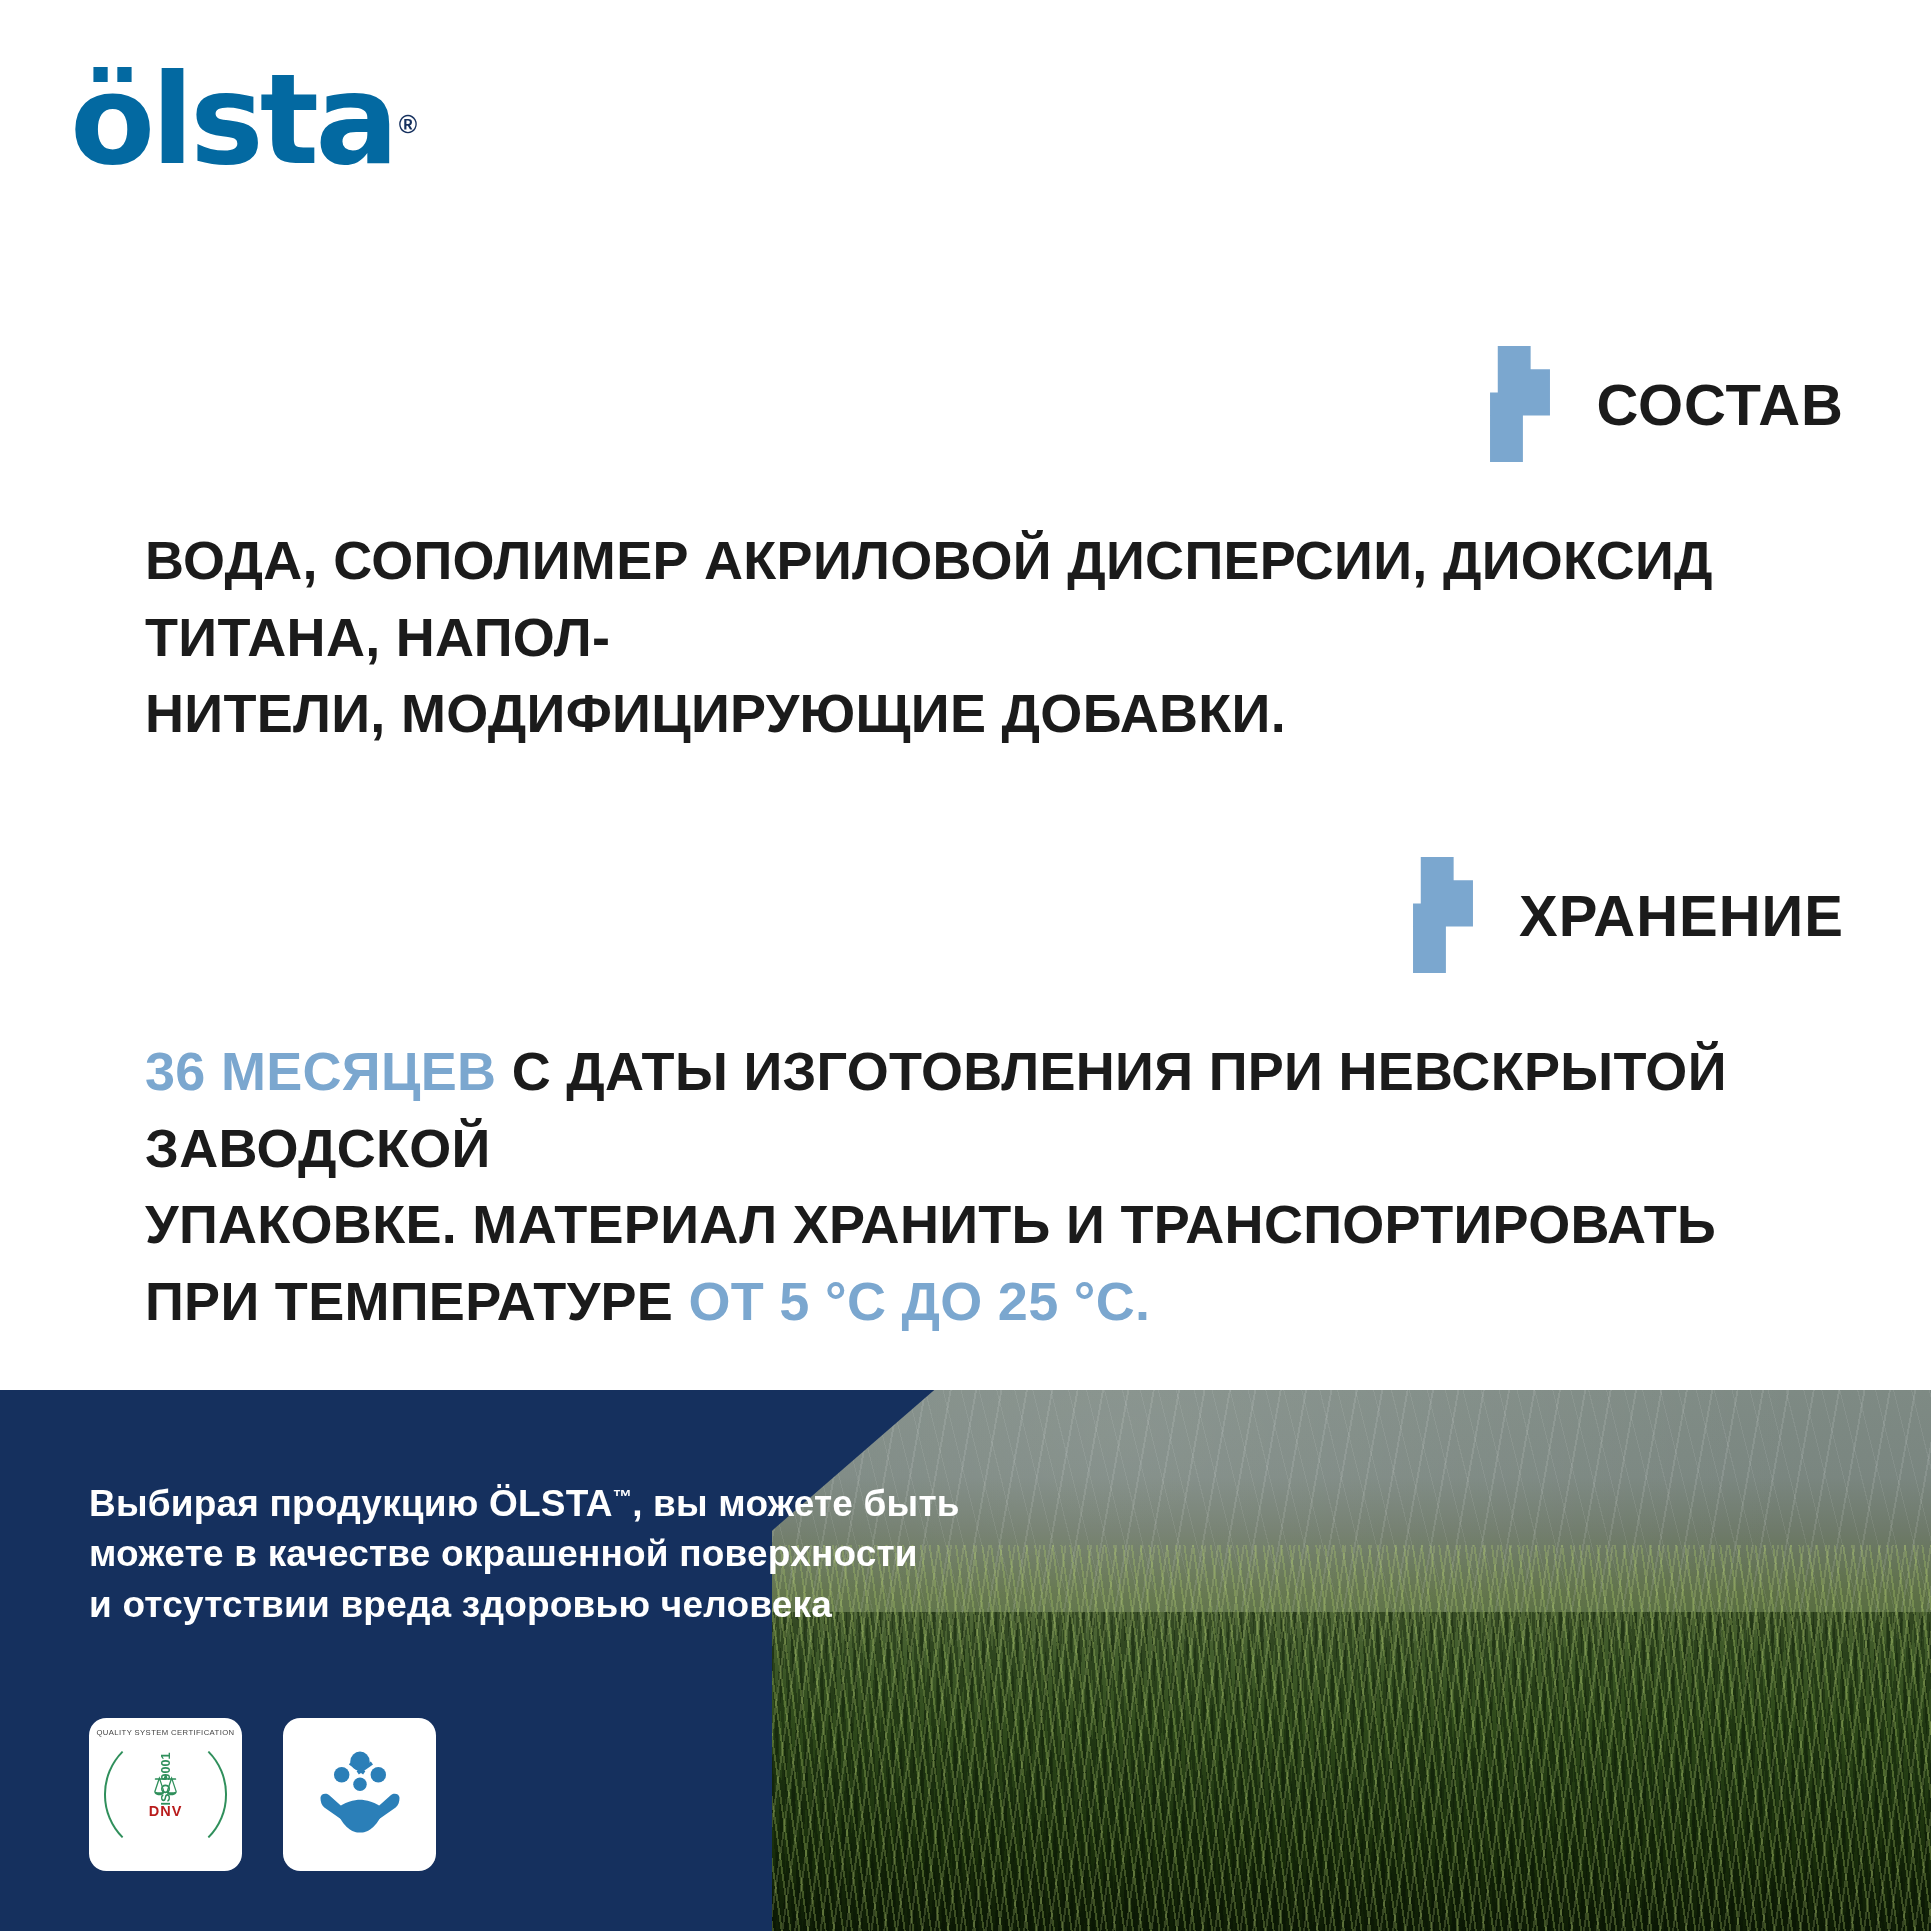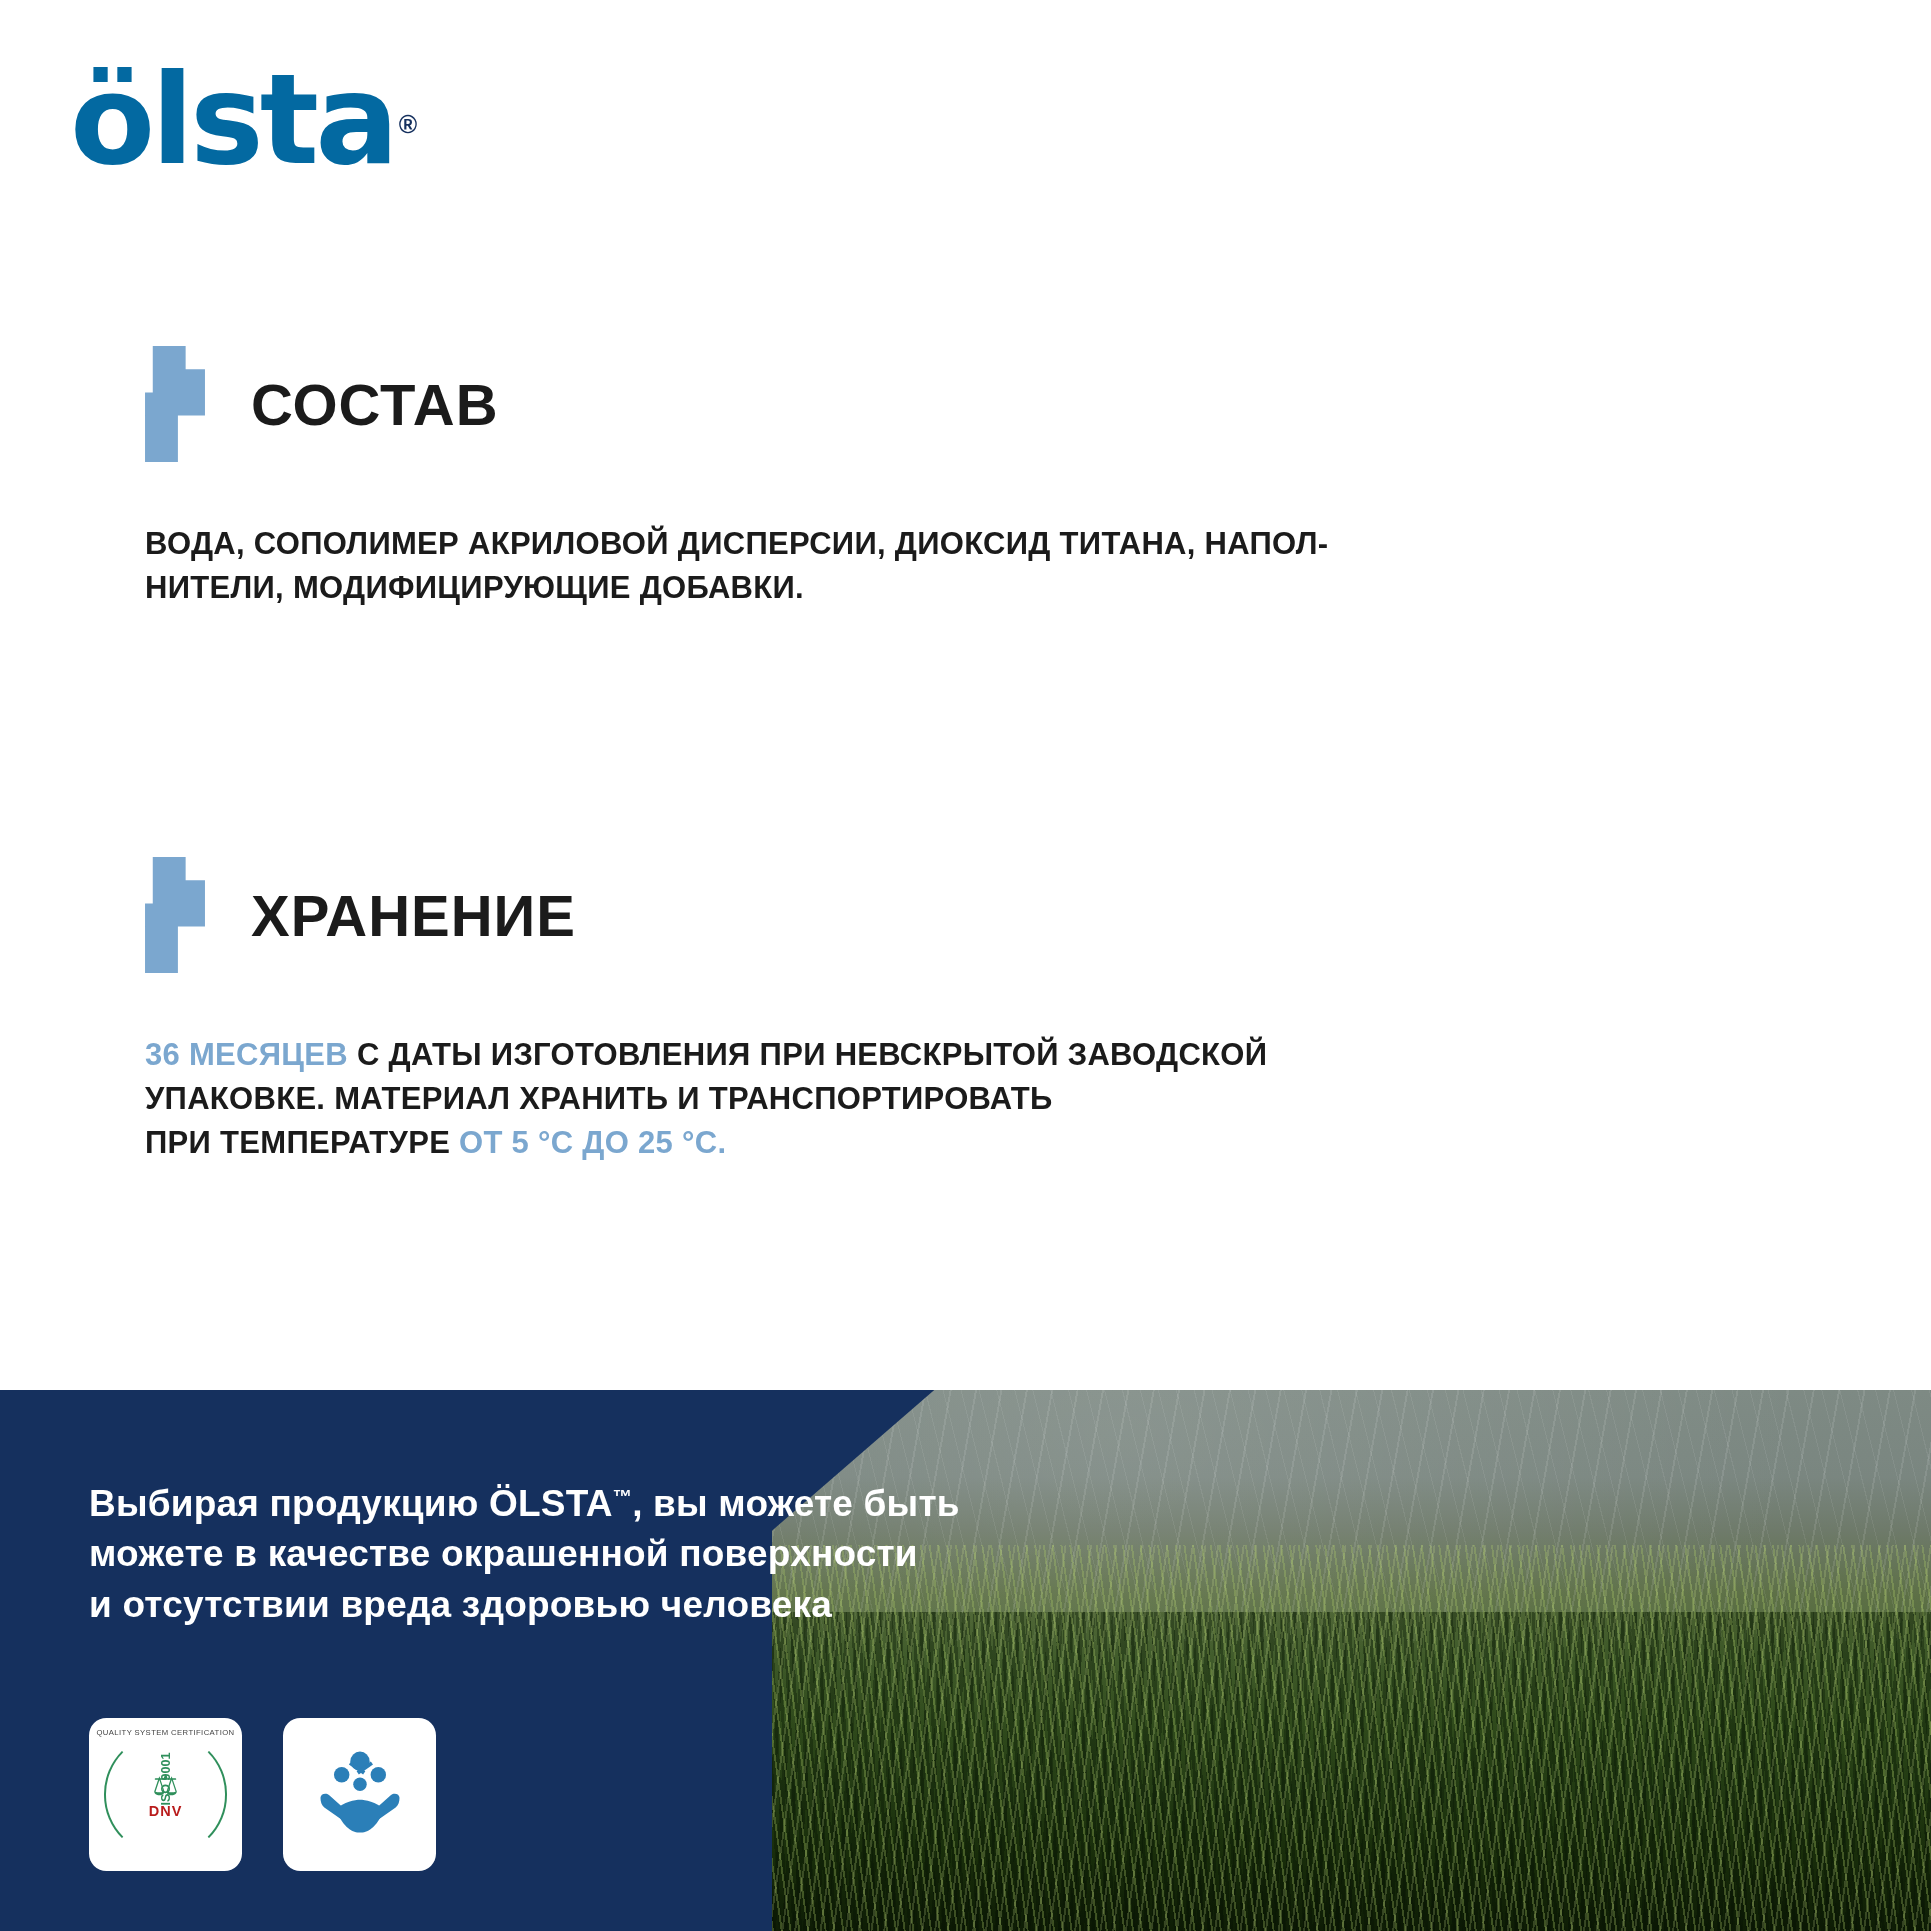--- a/index.html
+++ b/index.html
@@ -41,37 +41,38 @@
 
   
   .section {
     position:absolute;
     left:145px;
   }
   .sec-head {
     display:flex;
     align-items:center;
     gap:46px;
+    justify-content:flex-end;
   }
   .bolt {
     width:60px; height:116px;
     flex:0 0 auto;
   }
   .sec-title {
     font-family:"Liberation Sans", sans-serif;
     font-weight:bold;
     font-size:58px;
     letter-spacing:1px;
     color:#1b1b1b;
   }
   .sec-body {
     margin-top:60px;
     font-family:"Liberation Sans", sans-serif;
     font-weight:bold;
-    font-size:31px;
+    font-size:54px;
     line-height:1.42;
     letter-spacing:0.3px;
     color:#1b1b1b;
     max-width:1699px;
   }
   .hl { color:#7ba7cf; }
 
   #section-sostav  { top:346px; }
   #section-hranenie{ top:857px; }
 

